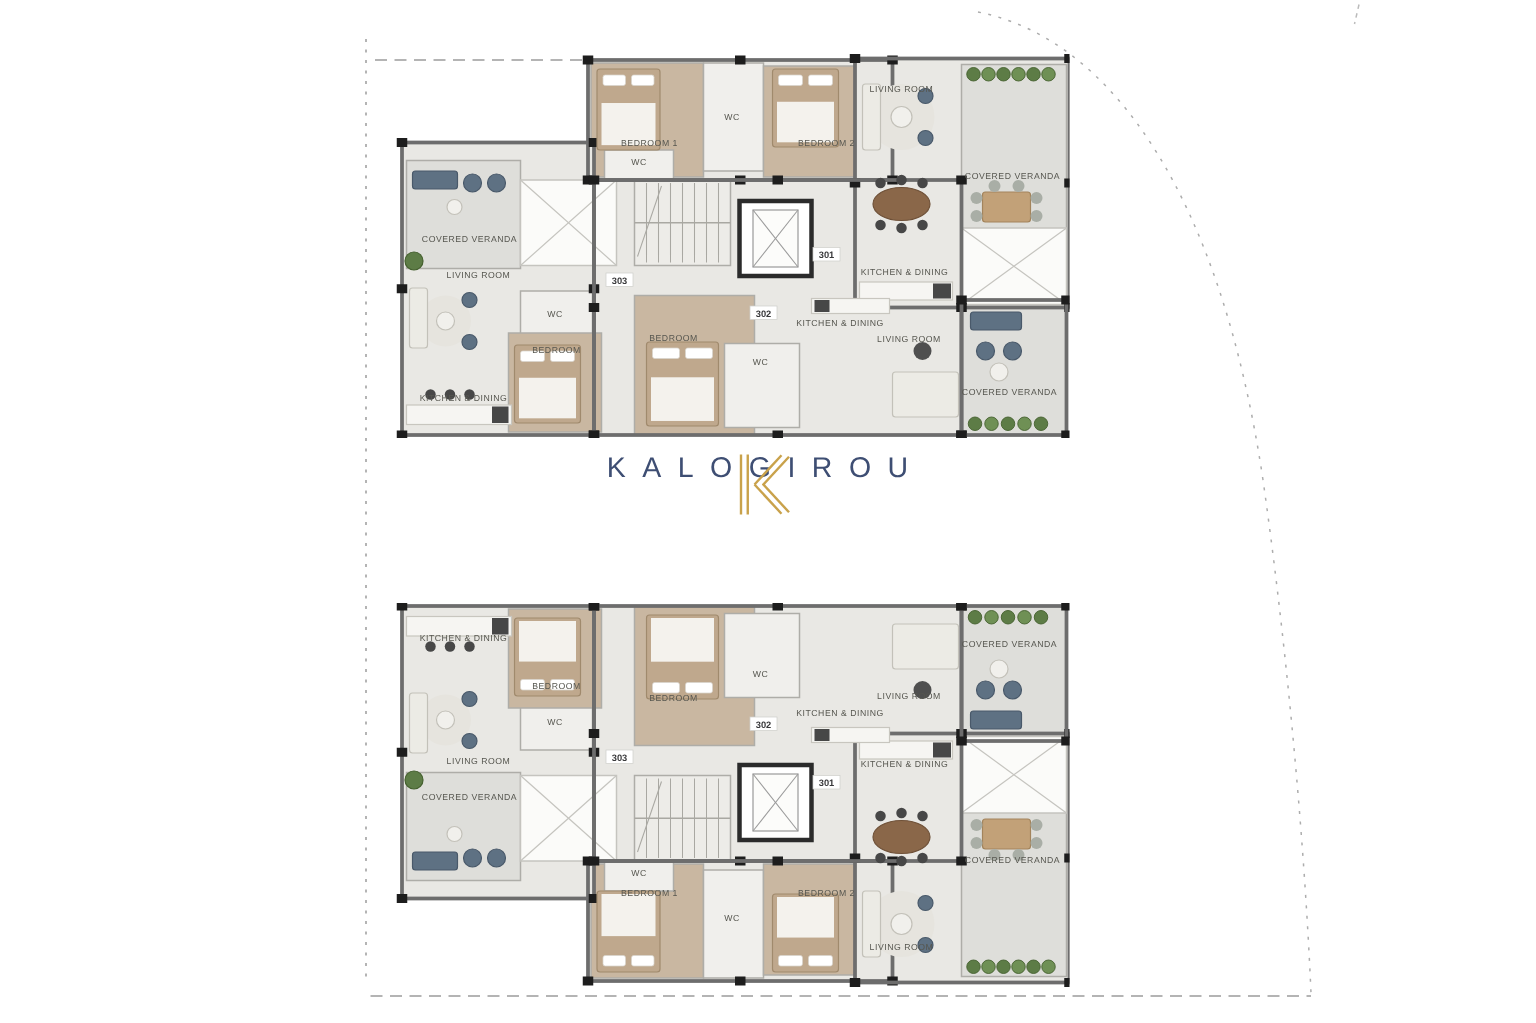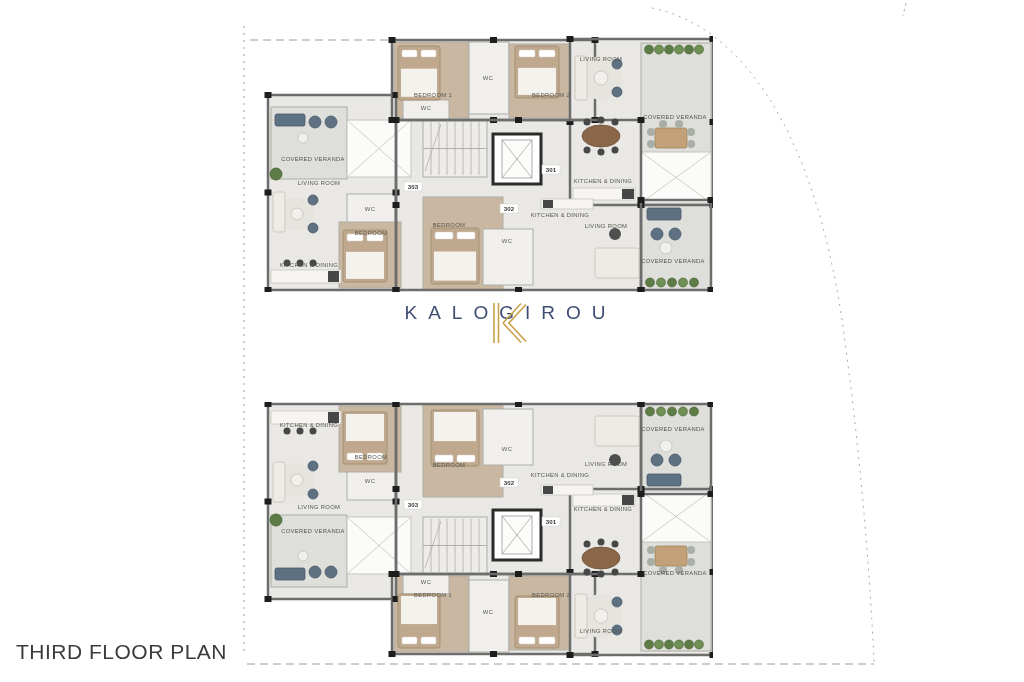--- a/index.html
+++ b/index.html
@@ -433,15 +433,14 @@
       <g>
         <rect x="299" y="115" width="18" height="9" fill="#ffffff" stroke="#d0d0cc" stroke-width="0.5"></rect>
         <text x="308" y="122" fill="#38383a" font-size="6.2" font-weight="bold" font-family="&quot;Liberation Sans&quot;, sans-serif" text-anchor="middle">301</text>
       </g>
       <g>
         <rect x="257" y="76" width="18" height="9" fill="#ffffff" stroke="#d0d0cc" stroke-width="0.5"></rect>
         <text x="266" y="83" fill="#38383a" font-size="6.2" font-weight="bold" font-family="&quot;Liberation Sans&quot;, sans-serif" text-anchor="middle">302</text>
       </g>
     </svg>
 
-  <div class="title">THIRD FLOOR PLAN</div>
 
 </div>
 
 </body></html>

